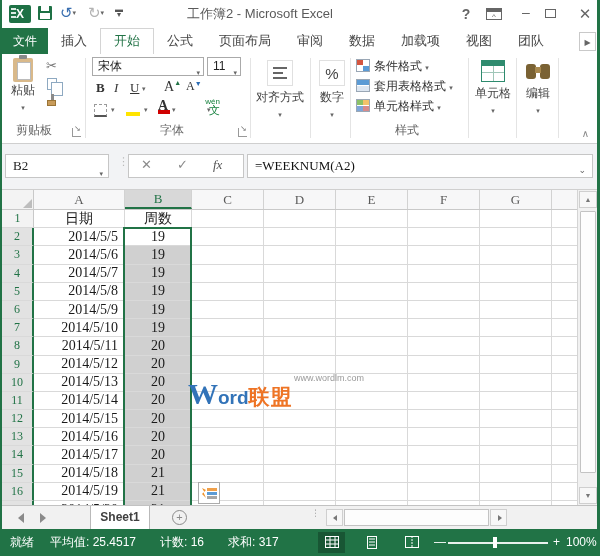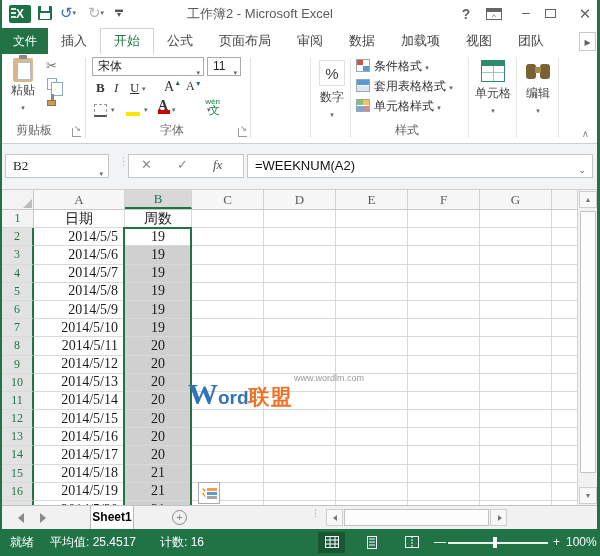--- a/index.html
+++ b/index.html
@@ -91,21 +91,21 @@
 
   
   .frow{position:absolute;top:144px;left:2px;right:3px;height:46px;background:#f2f3f5;border-bottom:1px solid #cfcfcf}
   .namebox{position:absolute;left:3px;top:10px;width:104px;height:24px;background:#fff;border:1px solid #c6c6c6;font-family:"Liberation Serif",serif;font-size:13px;line-height:22px;padding-left:7px;color:#222}
   .namebox s{position:absolute;right:5px;top:8px;font-size:7px;color:#666;text-decoration:none}
   .fsep{position:absolute;left:116px;top:12px;color:#b9b9b9;font-size:11px;line-height:10px}
   .fxbox{position:absolute;left:126px;top:10px;width:116px;height:24px;background:#fff;border:1px solid #c6c6c6;color:#8b8b8b}
   .fxbox .x{position:absolute;left:12px;top:2px;font-size:13px}
   .fxbox .ok{position:absolute;left:48px;top:2px;font-size:13px}
   .fxbox .fx{position:absolute;left:84px;top:2px;font-family:"Liberation Serif",serif;font-style:italic;font-size:13px;color:#555}
-  .fmla{position:absolute;left:245px;top:10px;right:4px;height:24px;background:#fff;border:1px solid #c6c6c6;font-family:Liberation Sans, sans-serif;font-size:13px;line-height:22px;padding-left:7px;color:#111}
+  .fmla{position:absolute;left:245px;top:10px;right:4px;height:24px;background:#fff;border:1px solid #c6c6c6;font-family:Liberation Serif, serif;font-size:13px;line-height:22px;padding-left:7px;color:#111}
   .fmla s{position:absolute;right:6px;top:4px;font-size:9px;color:#666;text-decoration:none}
 
   
   .grid{position:absolute;top:190px;left:2px;width:576px;height:315px;overflow:hidden;background:#fff}
   .colhdrs{display:flex;height:20px;background:#f7f7f8;border-bottom:1px solid #c9c9c9}
   .cornercell{width:32px;border-right:1px solid #c9c9c9;position:relative;background:#f3f3f3}
   .cornercell:after{content:"";position:absolute;right:1px;bottom:1px;border-left:9px solid transparent;border-bottom:9px solid #bdbdbd}
   .colh{border-right:1px solid #d2d2d2;font-family:"Liberation Serif",serif;font-size:13px;color:#5a5a5a;text-align:center;line-height:19px}
   .col-A{width:91px}.col-B{width:67px}
   .col-C,.col-D,.col-E,.col-F,.col-G{width:72px}
@@ -134,21 +134,21 @@
   
   .vscroll{position:absolute;top:190px;right:3px;width:20px;height:315px;background:#f1f1f1;border-left:1px solid #d4d4d4}
   .vbtn{position:absolute;left:1px;width:18px;height:17px;background:#f7f7f7;border:1px solid #cfcfcf;color:#777;font-size:7px;text-align:center;line-height:15px}
   .vthumb{position:absolute;left:2px;top:21px;width:16px;height:262px;background:#fdfdfd;border:1px solid #c3c3c3;border-radius:1px}
 
   
   .sheetbar{position:absolute;top:505px;left:2px;right:3px;height:24px;background:#f1f1f1;border-top:1px solid #c2c2c2;font-size:12px}
   .snav{position:absolute;top:7px;width:0;height:0;border-top:5px solid transparent;border-bottom:5px solid transparent}
   .snav.left{left:16px;border-right:6px solid #8a8a8a}
   .snav.right{left:38px;border-left:6px solid #8a8a8a}
-  .sheettab{position:absolute;left:88px;top:0;width:44px;height:23px;background:#fff;border-left:1px solid #b9b9b9;border-right:1px solid #b9b9b9;color:#000000;font-weight:bold;text-align:center;line-height:22px}
+  .sheettab{position:absolute;left:88px;top:0;width:60px;height:23px;background:#fff;border-left:1px solid #b9b9b9;border-right:1px solid #b9b9b9;color:#404040;font-weight:bold;text-align:center;line-height:22px}
   .newsheet{position:absolute;left:170px;top:4px;width:15px;height:15px;border:1px solid #8a8a8a;border-radius:50%;color:#8a8a8a;text-align:center;line-height:13px;font-size:11px}
   .splitdots{position:absolute;left:309px;top:5px;color:#9a9a9a;font-size:9px;line-height:5px;text-align:center}
   .hbtn{position:absolute;top:3px;width:17px;height:17px;background:#f7f7f7;border:1px solid #cfcfcf}
   .hbtn i{position:absolute;top:5px;width:0;height:0;border-top:3px solid transparent;border-bottom:3px solid transparent}
   .hbtn.hl{left:324px}.hbtn.hl i{left:6px;border-right:4px solid #777}
   .hbtn.hr{left:488px}.hbtn.hr i{left:7px;border-left:4px solid #777}
   .hthumb{position:absolute;left:342px;top:3px;width:145px;height:17px;background:#fdfdfd;border:1px solid #c3c3c3}
 
   
   .statusbar{position:absolute;top:529px;left:0;right:0;height:27px;background:#217346;color:#fff;font-size:12px}
@@ -238,20 +238,29 @@
   <span class="dd" style="position:absolute;left:170px;top:52px">▾</span>
   <div class="phon">
       <span class="py">wén</span>
       <span class="zi">文</span>
     </div>
   <span class="dd" style="position:absolute;left:205px;top:52px">▾</span>
   <div class="glabel" style="left:120px;width:100px">字体</div>
   <div class="launcher" style="left:236px"></div>
   <div class="gdiv" style="left:248px"></div>
 
+  <div class="cgroup" style="left:252px">
+    <div class="cgicon alignlines">
+      <i style="top:6px;width:14px"></i>
+        <i style="top:11px;width:10px"></i>
+        <i style="top:16px;width:14px"></i>
+    </div>
+    <div class="cglab">对齐方式</div>
+    <span class="dd">▾</span>
+  </div>
   <div class="gdiv" style="left:308px"></div>
 
   <div class="cgroup" style="left:312px;width:36px">
     <div class="cgicon">
         <div class="pct">%</div>
       </div>
     <div class="cglab">数字</div>
     <span class="dd">▾</span>
   </div>
   <div class="gdiv" style="left:348px"></div>
@@ -538,20 +547,21 @@
   <div class="hthumb"></div>
   <div class="hbtn hr">
       <i></i>
     </div>
 </div>
 
 <div class="statusbar noselect">
   <div class="sitem" style="left:10px">就绪</div>
   <div class="sitem" style="left:50px">平均值: 25.4517</div>
   <div class="sitem" style="left:160px">计数: 16</div>
+  <div class="sitem" style="left:228px">求和: 317</div>
 
   <div class="viewbtn active" style="left:318px">
     <svg width="14" height="12">
         <rect x="0.5" y="0.5" width="13" height="11" fill="none" stroke="#fff"></rect>
         <line x1="0" y1="4" x2="14" y2="4" stroke="#fff"></line>
         <line x1="0" y1="8" x2="14" y2="8" stroke="#fff"></line>
         <line x1="5" y1="0" x2="5" y2="12" stroke="#fff"></line>
         <line x1="10" y1="0" x2="10" y2="12" stroke="#fff"></line>
       </svg>
   </div>

